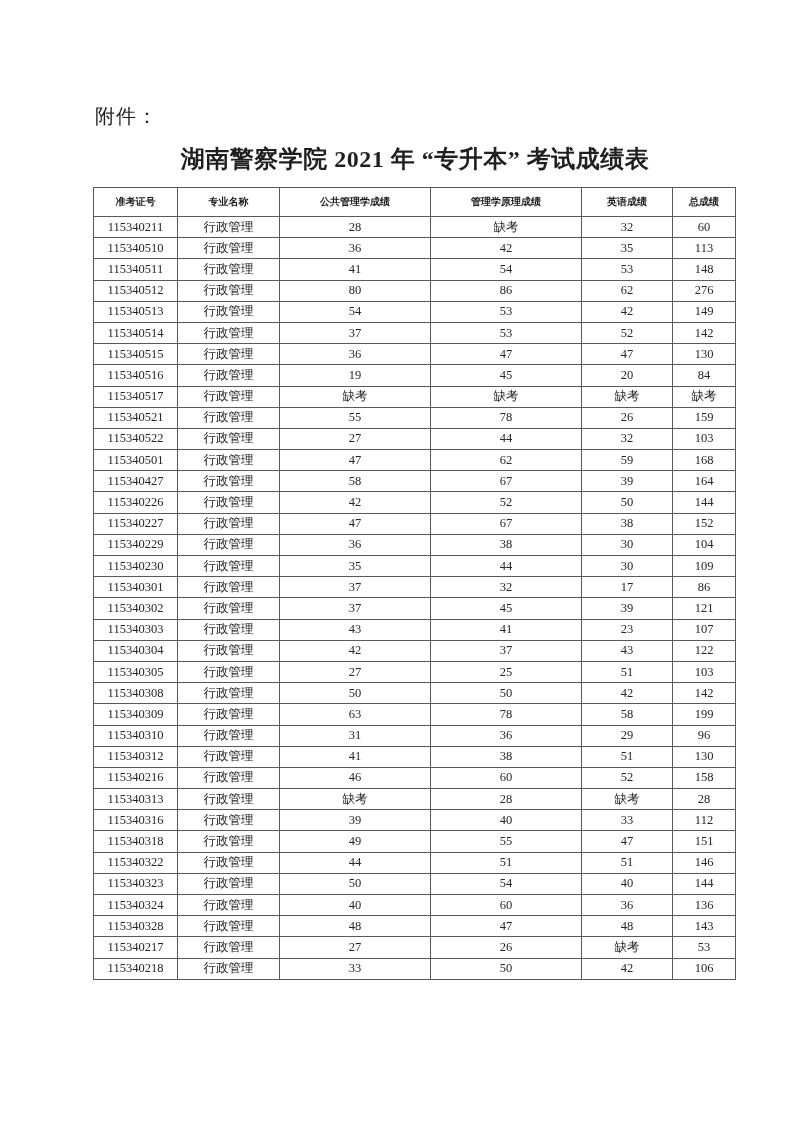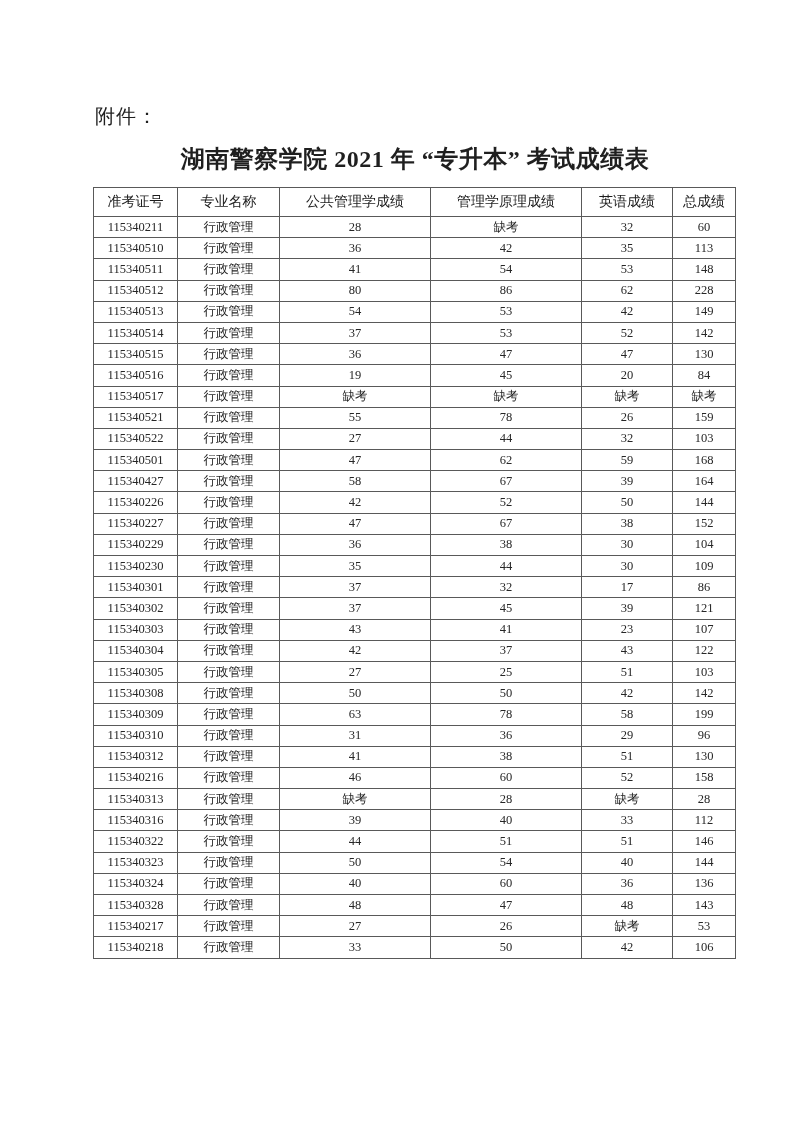--- a/index.html
+++ b/index.html
@@ -50,22 +50,22 @@
   table.score-table td {
     border: 1px solid #595959;
     text-align: center;
     vertical-align: middle;
     padding: 0;
     overflow: hidden;
     white-space: nowrap;
   }
   table.score-table th {
     height: 28px;
-    font-size: 14px;
-    font-weight: normal;
+    font-size: 10px;
+    font-weight: bold;
     color: #1c1c1c;
   }
   table.score-table td {
     height: 20.2px;
     font-size: 12.5px;
     color: #262626;
   }
 </style>
 </head>
 <body>
@@ -117,21 +117,21 @@
         <td>54</td>
         <td>53</td>
         <td>148</td>
       </tr>
       <tr>
         <td>115340512</td>
         <td>行政管理</td>
         <td>80</td>
         <td>86</td>
         <td>62</td>
-        <td>228</td>
+        <td>276</td>
       </tr>
       <tr>
         <td>115340513</td>
         <td>行政管理</td>
         <td>54</td>
         <td>53</td>
         <td>42</td>
         <td>149</td>
       </tr>
       <tr>
@@ -320,20 +320,28 @@
       </tr>
       <tr>
         <td>115340316</td>
         <td>行政管理</td>
         <td>39</td>
         <td>40</td>
         <td>33</td>
         <td>112</td>
       </tr>
       <tr>
+        <td>115340318</td>
+        <td>行政管理</td>
+        <td>49</td>
+        <td>55</td>
+        <td>47</td>
+        <td>151</td>
+      </tr>
+      <tr>
         <td>115340322</td>
         <td>行政管理</td>
         <td>44</td>
         <td>51</td>
         <td>51</td>
         <td>146</td>
       </tr>
       <tr>
         <td>115340323</td>
         <td>行政管理</td>

